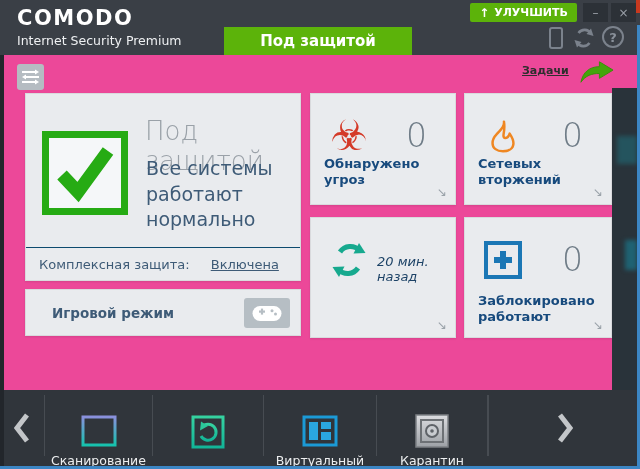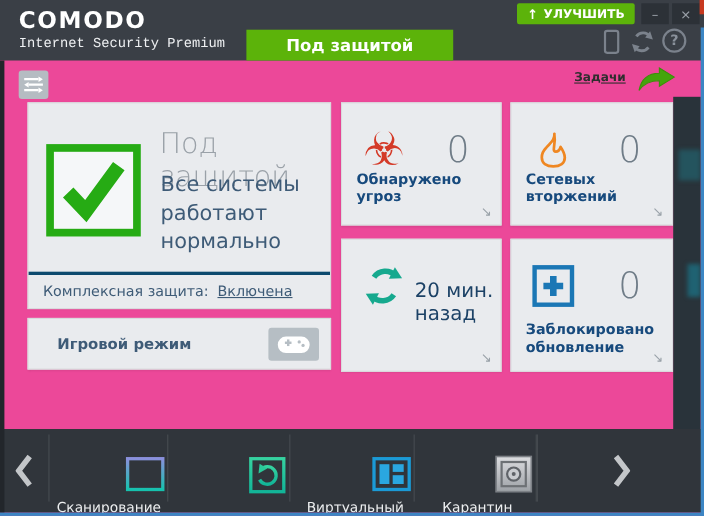--- a/index.html
+++ b/index.html
@@ -3,21 +3,21 @@
 <meta charset="utf-8">
 <style>
   * { margin:0; padding:0; box-sizing:border-box; }
   html,body { width:640px; height:469px; overflow:hidden; }
   body { font-family:"DejaVu Sans","Liberation Sans",sans-serif; background:#23272b; }
   .window { position:relative; width:640px; height:469px; background:#ec4899; overflow:hidden; }
 
   
   .titlebar { position:absolute; left:0; top:0; width:640px; height:55px; background:#3a3f46; }
   .brand { position:absolute; left:17px; top:6px; color:#ffffff; font-size:21px; font-weight:bold; letter-spacing:1.5px; }
-  .product { position:absolute; left:17px; top:33px; color:#eef0f2; font-size:12.5px;font-family:Liberation Mono, monospace; }
+  .product { position:absolute; left:17px; top:33px; color:#eef0f2; font-size:12.5px; }
   .status-tab { position:absolute; left:224px; top:27px; width:188px; height:28px; background:#5cb30a; color:#fff; font-size:15px; font-weight:bold; display:flex; align-items:center; justify-content:center; }
   .upgrade-btn { position:absolute; left:470px; top:3px; width:107px; height:19px; background:#5cb30a; border-radius:2px; color:#fff; font-size:11px; font-weight:bold; display:flex; align-items:center; justify-content:center; gap:5px; cursor:pointer; }
   .upgrade-btn .arrow { font-size:12px; }
   .win-btn { position:absolute; top:3px; width:25px; height:19px; background:#2c3137; color:#9aa0a8; display:flex; align-items:center; justify-content:center; font-size:12px; cursor:pointer; }
   .win-btn.min { left:583px; } .win-btn.close { left:611px; }
   .tb-icon { position:absolute; top:27px; cursor:pointer; }
   .phone-icon { left:549px; width:14px; height:22px; border:2px solid #7b828c; border-radius:3px; }
   .sync-icon { left:572px; top:26px; }
   .help-icon { left:602px; top:26px; width:22px; height:22px; border:2px solid #7b828c; border-radius:50%; color:#8a919b; font-size:13px; font-weight:bold; display:flex; align-items:center; justify-content:center; }
   .red-artifact { position:absolute; left:636px; top:0; width:4px; height:13px; background:#c8391f; }
@@ -31,51 +31,51 @@
   .filters-btn { position:absolute; left:17px; top:64px; width:27px; height:26px; background:#b5bcc2; border-radius:3px; display:flex; align-items:center; justify-content:center; cursor:pointer; }
   .tasks-label { position:absolute; left:522px; top:64px; font-size:11px; font-weight:bold; color:#2e2e2e; text-decoration:underline; cursor:pointer; }
   .tasks-arrow { position:absolute; left:578px; top:59px; cursor:pointer; }
 
   
   .card { position:absolute; background:#e9ebee; border:1px solid #d9dadd; box-shadow:0 1px 2px rgba(0,0,0,.10); }
   .status-card { left:25px; top:93px; width:276px; height:188px; }
   .check-box { position:absolute; left:16px; top:37px; width:86px; height:84px; border:7px solid #26ab14; background:#f5f7f9; display:flex; align-items:center; justify-content:center; }
   .status-title { position:absolute; left:119px; top:22px; font-size:26px; font-weight:300; color:#9aa1a8; }
   .status-msg { position:absolute; left:120px; top:62px; width:152px; font-size:19px; line-height:1.35; color:#3e5b77; }
-  .status-footer { position:absolute; left:0; bottom:0; width:100%; height:33px; border-top:3px solid #0c4a6e; display:flex; align-items:center; padding:0 13px; font-size:13px; color:#3e5b77; gap:8px; }
+  .status-footer { position:absolute; left:0; bottom:0; width:100%; height:33px; border-top:1px solid #0c4a6e; display:flex; align-items:center; padding:0 13px; font-size:13px; color:#3e5b77; gap:21px; }
   .link { text-decoration:underline; cursor:pointer; }
 
   .game-card { left:25px; top:289px; width:276px; height:47px; }
   .game-label { position:absolute; left:14px; top:15px; font-size:13.5px; font-weight:600; color:#3e5b77;margin-left:12px; }
   .game-btn { position:absolute; right:10px; top:8px; width:46px; height:30px; background:#b6bec4; border-radius:3px; display:flex; align-items:center; justify-content:center; cursor:pointer; }
 
   .tile { cursor:pointer; }
   .tile-a { left:310px; top:93px; width:146px; height:112px; }
   .tile-b { left:464px; top:93px; width:148px; height:112px; }
   .tile-c { left:310px; top:217px; width:146px; height:121px; }
   .tile-d { left:464px; top:217px; width:148px; height:121px; }
   .tile-icon { position:absolute; left:16px; top:20px; width:44px; height:44px; display:flex; align-items:center; justify-content:center; }
   .tile-value { position:absolute; right:28px; top:22px; font-size:33px; font-weight:200; color:#6f7c87; }
-  .tile-time { position:absolute; left:66px; top:36px; font-size:18px; color:#1c4266; }
+  .tile-time { position:absolute; left:66px; top:36px; font-size:13px; color:#1c4266;font-style:italic; }
   .tile-label { position:absolute; left:13px; bottom:12px; width:118px; font-size:13px; font-weight:600; line-height:1.25; color:#174a7d; }
   .tile-label.one-line { bottom:16px; }
   .tile-resize { position:absolute; right:8px; bottom:5px; font-size:12px; color:#9aa2a9; cursor:pointer; }
   .biohazard { font-size:42px; line-height:1; color:#d43a28; }
 
   
   .peek-strip { position:absolute; left:612px; top:88px; width:25px; height:302px; background:#29333a; overflow:hidden; }
   .peek-frag1 { position:absolute; left:5px; top:48px; width:20px; height:28px; background:#24545e; filter:blur(2px); }
   .peek-frag2 { position:absolute; left:13px; top:152px; width:12px; height:30px; background:#1f6272; filter:blur(2px); }
 
   
   .dock { position:absolute; left:0; top:390px; width:640px; height:76px; background:#30353b; display:flex; align-items:stretch; }
   .dock-sep { width:1px; background:#474c52; margin:5px 0 10px; }
   .dock-chevron { display:flex; align-items:center; justify-content:center; cursor:pointer; }
   .chev-l { width:44px; } .chev-r { flex:1; }
-  .dock-item { display:flex; flex-direction:column; align-items:flex-end; padding-top:21px; cursor:pointer; }
+  .dock-item { display:flex; flex-direction:column; align-items:center; padding-top:21px; cursor:pointer; }
   .di-1 { width:107px; } .di-2 { width:110px; } .di-3 { width:112px; } .di-4 { width:110px; } .di-5 { width:112px; }
   .dock-icon { height:42px; display:flex; align-items:center; justify-content:center; }
   .dock-label { margin-top:3px; font-size:12.5px; line-height:1.15; color:#edeff0; text-align:center; width:106px; }
 </style>
 </head>
 <body>
 
 <div class="window">
 
   <div class="titlebar">
@@ -179,21 +179,21 @@
   </div>
 
   <div class="card tile tile-d">
     <div class="tile-icon">
       <svg width="40" height="40" viewBox="0 0 40 40" fill="none">
         <rect x="3" y="3" width="34" height="34" stroke="#1b77b5" stroke-width="4"></rect>
         <path d="M20 11 V29 M11 20 H29" stroke="#1b77b5" stroke-width="6"></path>
       </svg>
     </div>
     <div class="tile-value">0</div>
-    <div class="tile-label">Заблокировано обновление</div>
+    <div class="tile-label">Заблокировано работают</div>
     <div class="tile-resize">↘</div>
   </div>
 
   <div class="peek-strip">
     <div class="peek-frag1"></div>
     <div class="peek-frag2"></div>
   </div>
 
   <div class="dock">
     <div class="dock-chevron chev-l">

